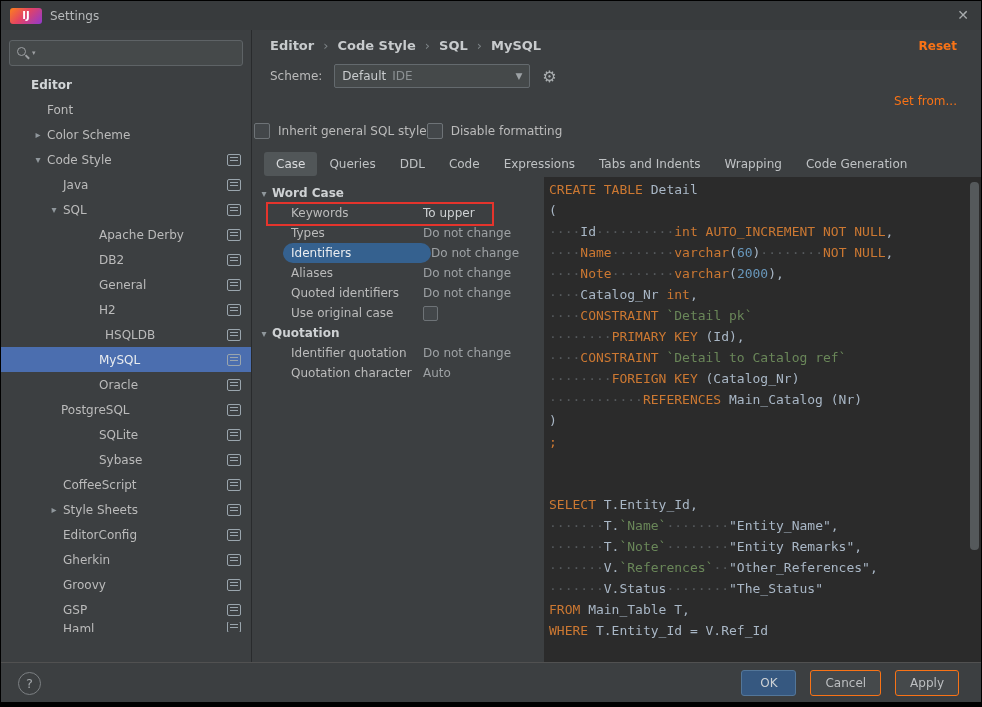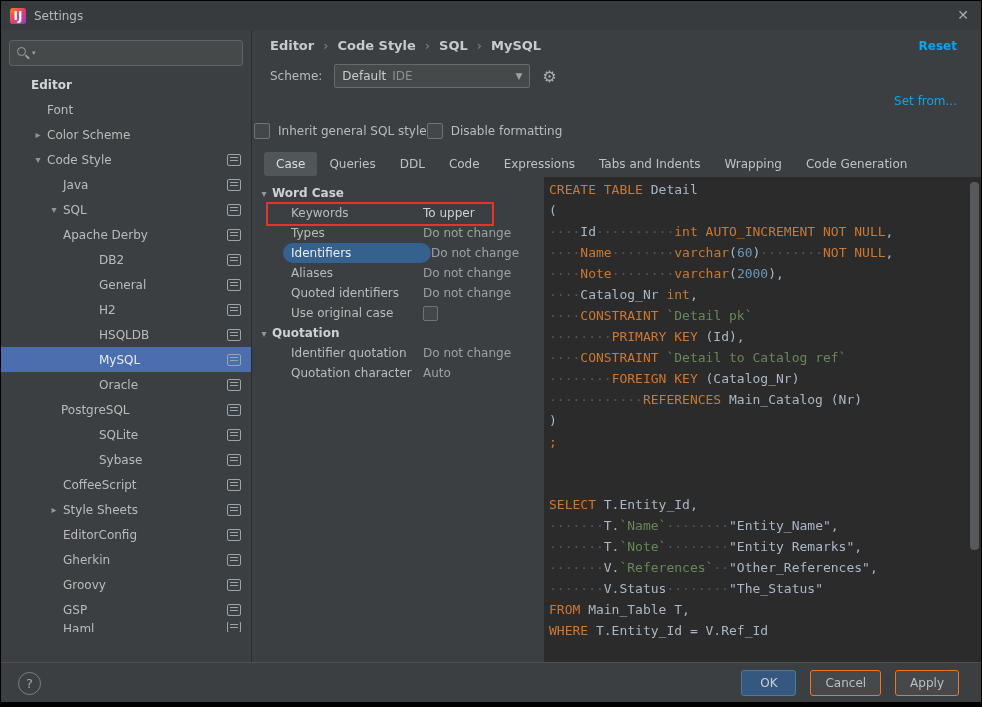--- a/index.html
+++ b/index.html
@@ -2,22 +2,22 @@
 <html><head>
 <meta charset="utf-8">
 <style>
   html,body{margin:0;padding:0;background:#1e1f22;}
   .window{position:relative;width:982px;height:707px;background:#3c3f41;overflow:hidden;
     font-family:"DejaVu Sans","Liberation Sans",sans-serif;font-size:12px;color:#bbbbbb;
     box-shadow:inset 0 0 0 1px #000;}
   
   .titlebar{position:absolute;left:1px;top:1px;right:1px;height:29px;background:#383b3d;
     display:flex;align-items:center;padding-left:9px;}
-  .logo{width:16px;height:16px;border-radius:3px;background:linear-gradient(135deg,#fc801d,#e34364 45%,#9039d0);
-    color:#fff;font-size:12px;font-weight:bold;display:flex;align-items:center;justify-content:center;}
+  .logo{width:32px;height:16px;border-radius:3px;background:linear-gradient(135deg,#fc801d,#e34364 45%,#9039d0);
+    color:#fff;font-size:10px;font-weight:bold;display:flex;align-items:center;justify-content:center;}
   .title-text{margin-left:8px;color:#b7babc;}
   .close-x{position:absolute;right:12px;top:6px;font-size:14px;color:#a8acae;cursor:pointer;}
   
   .sidebar{position:absolute;left:1px;top:30px;width:250px;bottom:45px;background:#3c3f41;
     border-right:1px solid #292b2d;overflow:hidden;}
   .searchbox{margin:10px 8px 4px 8px;height:24px;background:#45494a;border:1px solid #5e6366;border-radius:3px;
     display:flex;align-items:center;padding:0 6px;}
   .mag{width:14px;height:14px;position:relative;margin-right:2px;flex:none;}
   .mag::before{content:"";position:absolute;left:1px;top:1px;width:7px;height:7px;border:1.5px solid #9da0a3;border-radius:50%;}
   .mag::after{content:"";position:absolute;left:9px;top:10px;width:5px;height:1.5px;background:#9da0a3;transform:rotate(45deg);}
@@ -31,21 +31,21 @@
   .tree-icon{position:absolute;right:10px;top:50%;margin-top:-6px;width:12px;height:10px;
     border:1px solid #9aa5ad;border-radius:2px;}
   .tree-icon::after{content:"";position:absolute;left:2px;top:2px;right:2px;height:1px;background:#9aa5ad;box-shadow:0 3px 0 #9aa5ad;}
   .tree-row.partial{height:10px;overflow:hidden;align-items:flex-start;}
   .tree-row.partial .tree-label{line-height:14px;}
   
   .main{position:absolute;left:252px;top:30px;right:1px;bottom:45px;}
   .breadcrumb{position:absolute;left:18px;top:8px;display:flex;align-items:center;gap:9px;
     font-size:13px;font-weight:bold;color:#c8cbcd;}
   .crumb-sep{color:#7e8487;font-weight:normal;}
-  .link{color:#0ea5e9;cursor:pointer;margin-left:8px;}
+  .link{color:#f97316;cursor:pointer;margin-left:8px;}
   .reset-link{position:absolute;right:24px;top:9px;font-size:12px;font-weight:bold;}
   .setfrom-link{position:absolute;right:24px;top:64px;font-size:12px;}
   .scheme-row{position:absolute;left:18px;top:34px;display:flex;align-items:center;}
   .combo{margin-left:12px;width:196px;height:24px;background:#45494a;border:1px solid #646a6e;border-radius:2px;
     display:flex;align-items:center;padding:0 7px;box-sizing:border-box;cursor:pointer;}
   .combo .val{color:#c9ccce;}
   .combo .suffix{color:#8c9194;margin-left:6px;}
   .combo .caret{margin-left:auto;color:#9da2a5;font-size:9px;}
   .gear{margin-left:12px;font-size:16px;color:#a9adaf;cursor:pointer;}
   .checkbox-row{position:absolute;left:2px;top:93px;display:flex;align-items:center;}
@@ -122,37 +122,37 @@
         </div>
         <div class="tree-row" style="padding-left: 62px;">
           <span class="tree-label">Java</span>
           <span class="tree-icon"></span>
         </div>
         <div class="tree-row" style="padding-left: 62px;">
           <span class="tree-arrow" style="left: 46px;">▾</span>
           <span class="tree-label">SQL</span>
           <span class="tree-icon"></span>
         </div>
-        <div class="tree-row" style="padding-left: 62px;">
+        <div class="tree-row" style="padding-left: 98px;">
           <span class="tree-label">Apache Derby</span>
           <span class="tree-icon"></span>
         </div>
         <div class="tree-row" style="padding-left: 98px;">
           <span class="tree-label">DB2</span>
           <span class="tree-icon"></span>
         </div>
         <div class="tree-row" style="padding-left: 98px;">
           <span class="tree-label">General</span>
           <span class="tree-icon"></span>
         </div>
         <div class="tree-row" style="padding-left: 98px;">
           <span class="tree-label">H2</span>
           <span class="tree-icon"></span>
         </div>
-        <div class="tree-row" style="padding-left: 98px;">
+        <div class="tree-row" style="padding-left: 98px; margin-left: 6px;">
           <span class="tree-label">HSQLDB</span>
           <span class="tree-icon"></span>
         </div>
         <div class="tree-row selected" style="padding-left: 98px;">
           <span class="tree-label">MySQL</span>
           <span class="tree-icon"></span>
         </div>
         <div class="tree-row" style="padding-left: 98px;">
           <span class="tree-label">Oracle</span>
           <span class="tree-icon"></span>

